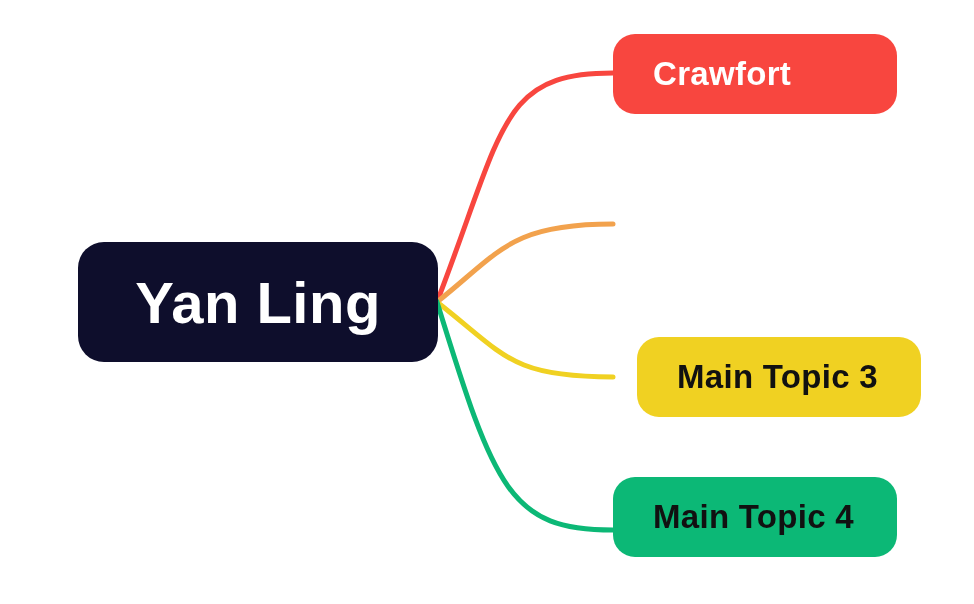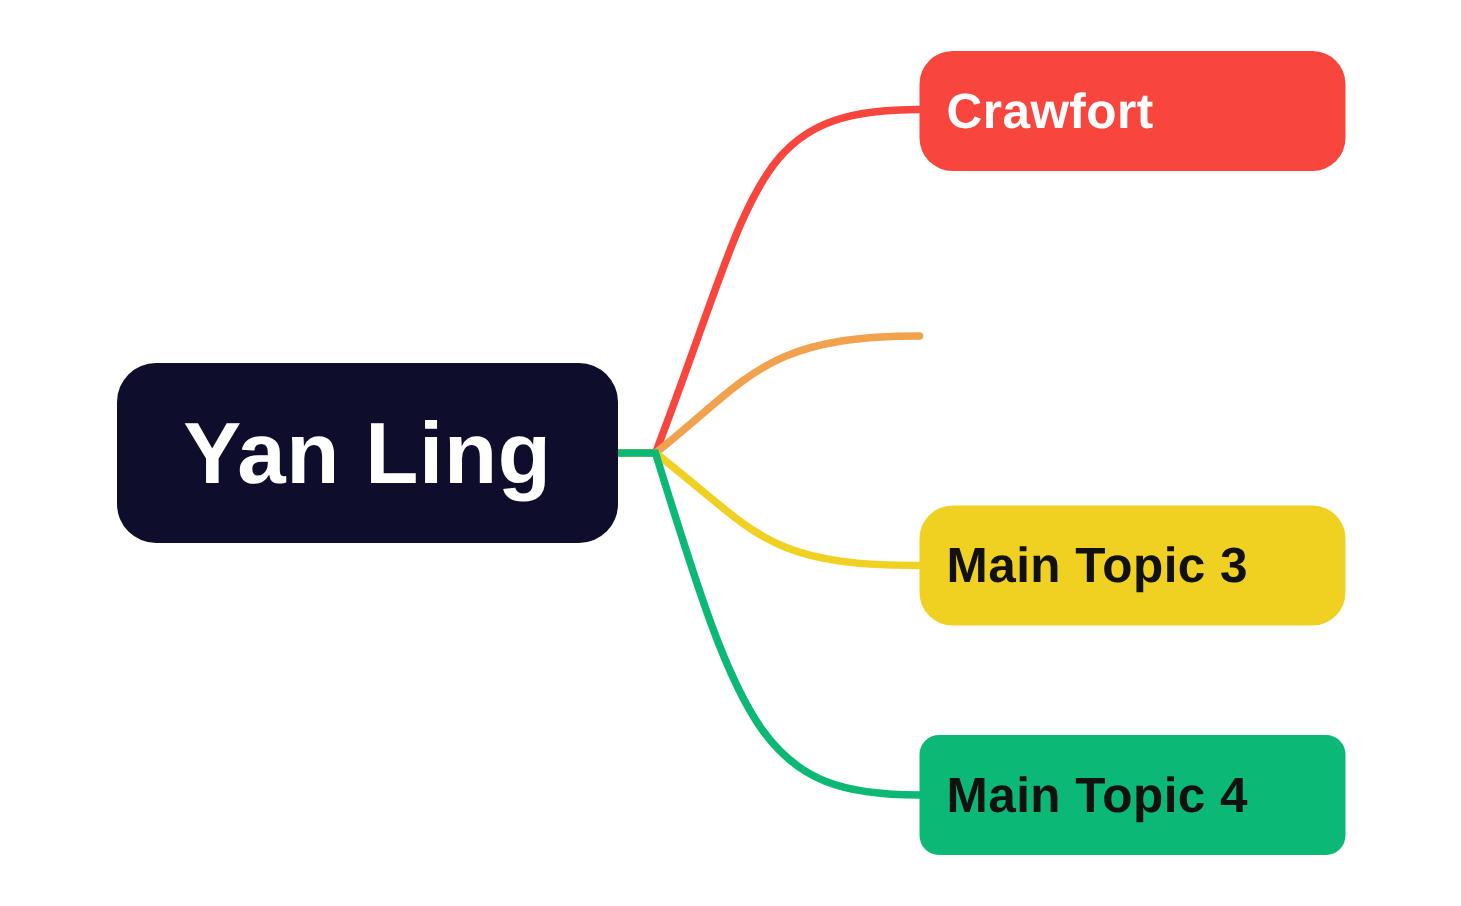--- a/index.html
+++ b/index.html
@@ -28,40 +28,40 @@
     z-index: 2;
     box-sizing: border-box;
     display: flex;
     align-items: center;
     font-weight: 700;
     cursor: default;
   }
   .root-node {
     left: 78px;
     top: 242px;
-    width: 334px;
+    width: 360px;
     height: 120px;
     border-radius: 26px;
     justify-content: center;
     font-size: 58px;
     letter-spacing: 0.5px;
   }
   .topic-node {
     left: 613px;
     width: 284px;
     height: 80px;
     border-radius: 22px;
-    padding-left: 18px;
+    padding-left: 40px;
     font-size: 33px;
     letter-spacing: 0.3px;
   }
   .topic-1 { top: 34px; }
   .topic-2 { top: 185px; }
   .topic-3 { top: 337px; }
-  .topic-4 { top: 490px; border-radius: 13px; }
+  .topic-4 { top: 477px; }
 </style>
 </head>
 <body>
 
 <div class="canvas">
 
   <svg class="connectors" width="974" height="604" viewBox="0 0 974 604">
     <path d="M 412 302 H 437 C 505 125 500 73 613 73" fill="none" stroke-width="5" stroke-linecap="round" stroke="#F8463F"></path>
     <path d="M 412 302 H 437 C 500 252 510 224 613 224" fill="none" stroke-width="5" stroke-linecap="round" stroke="#F2A24D"></path>
     <path d="M 412 302 H 437 C 505 355 510 377 613 377" fill="none" stroke-width="5" stroke-linecap="round" stroke="#F0D122"></path>
@@ -70,21 +70,21 @@
 
   <div class="node root-node" style="background-color: rgb(14, 14, 44); color: rgb(255, 255, 255);">
     <span>Yan Ling</span>
   </div>
 
   <div class="node topic-node topic-1" style="background-color: rgb(248, 70, 63); color: rgb(255, 255, 255);">
     <span>Crawfort</span>
   </div>
 
 
-  <div class="node topic-node topic-3" style="background-color: rgb(240, 209, 34); color: rgb(17, 17, 17);">
+  <div class="node topic-node topic-3" style="background-color: rgb(240, 209, 34); color: rgb(17, 17, 17); margin-left: 24px;">
     <span>Main Topic 3</span>
   </div>
 
   <div class="node topic-node topic-4" style="background-color: rgb(12, 184, 118); color: rgb(17, 17, 17);">
     <span>Main Topic 4</span>
   </div>
 
 </div>
 
 </body></html>

